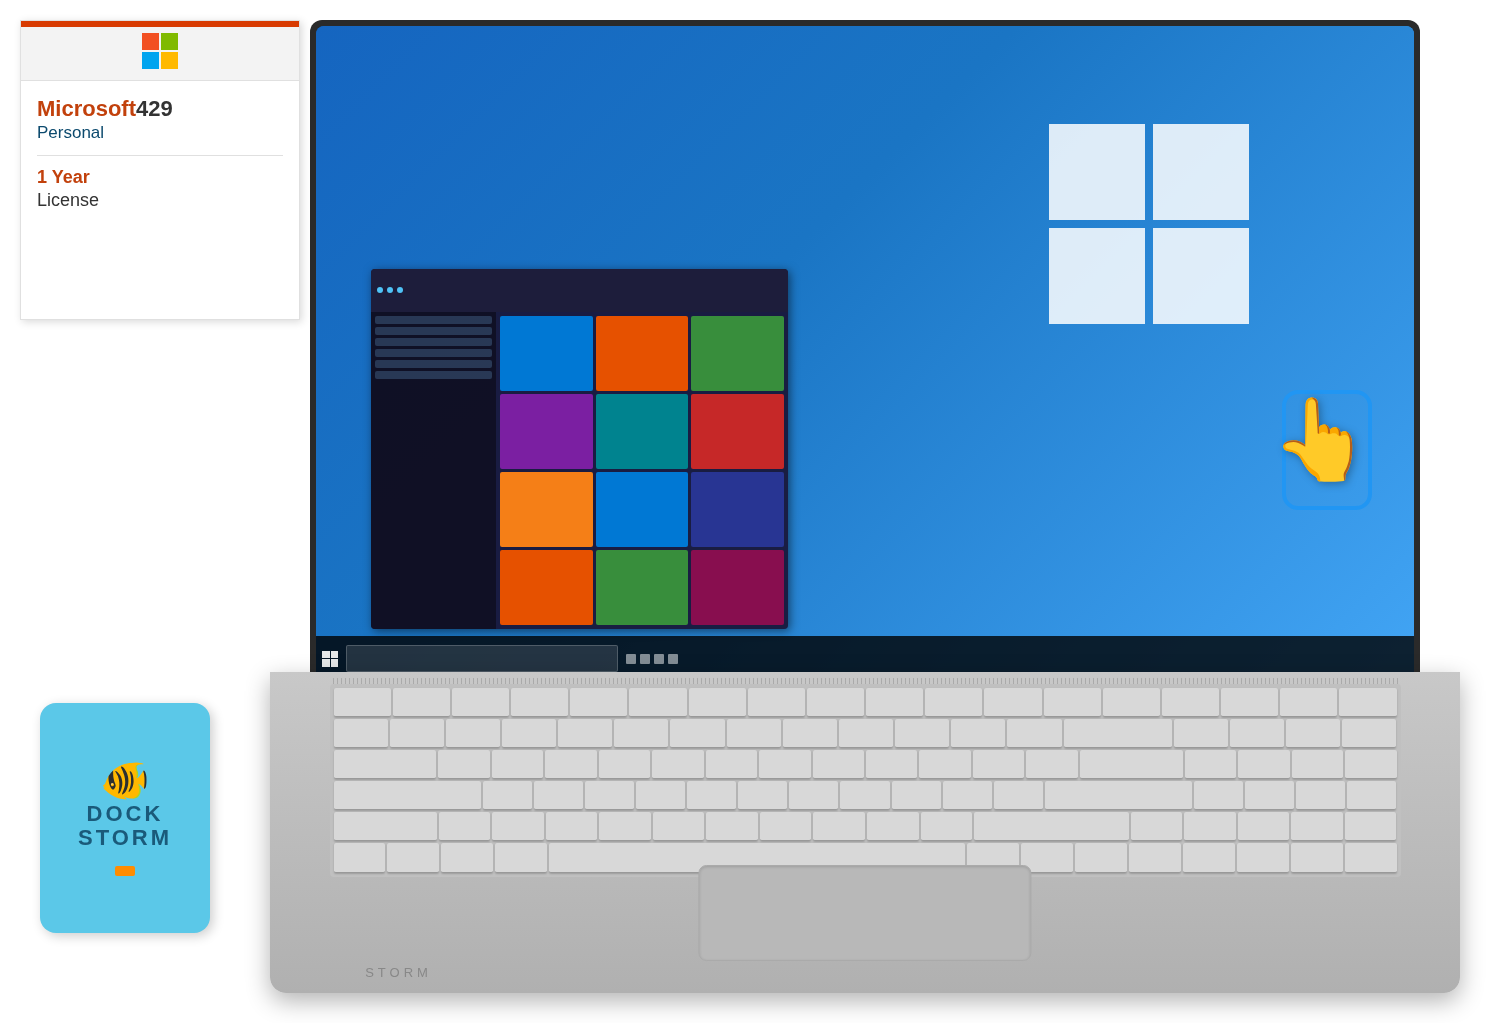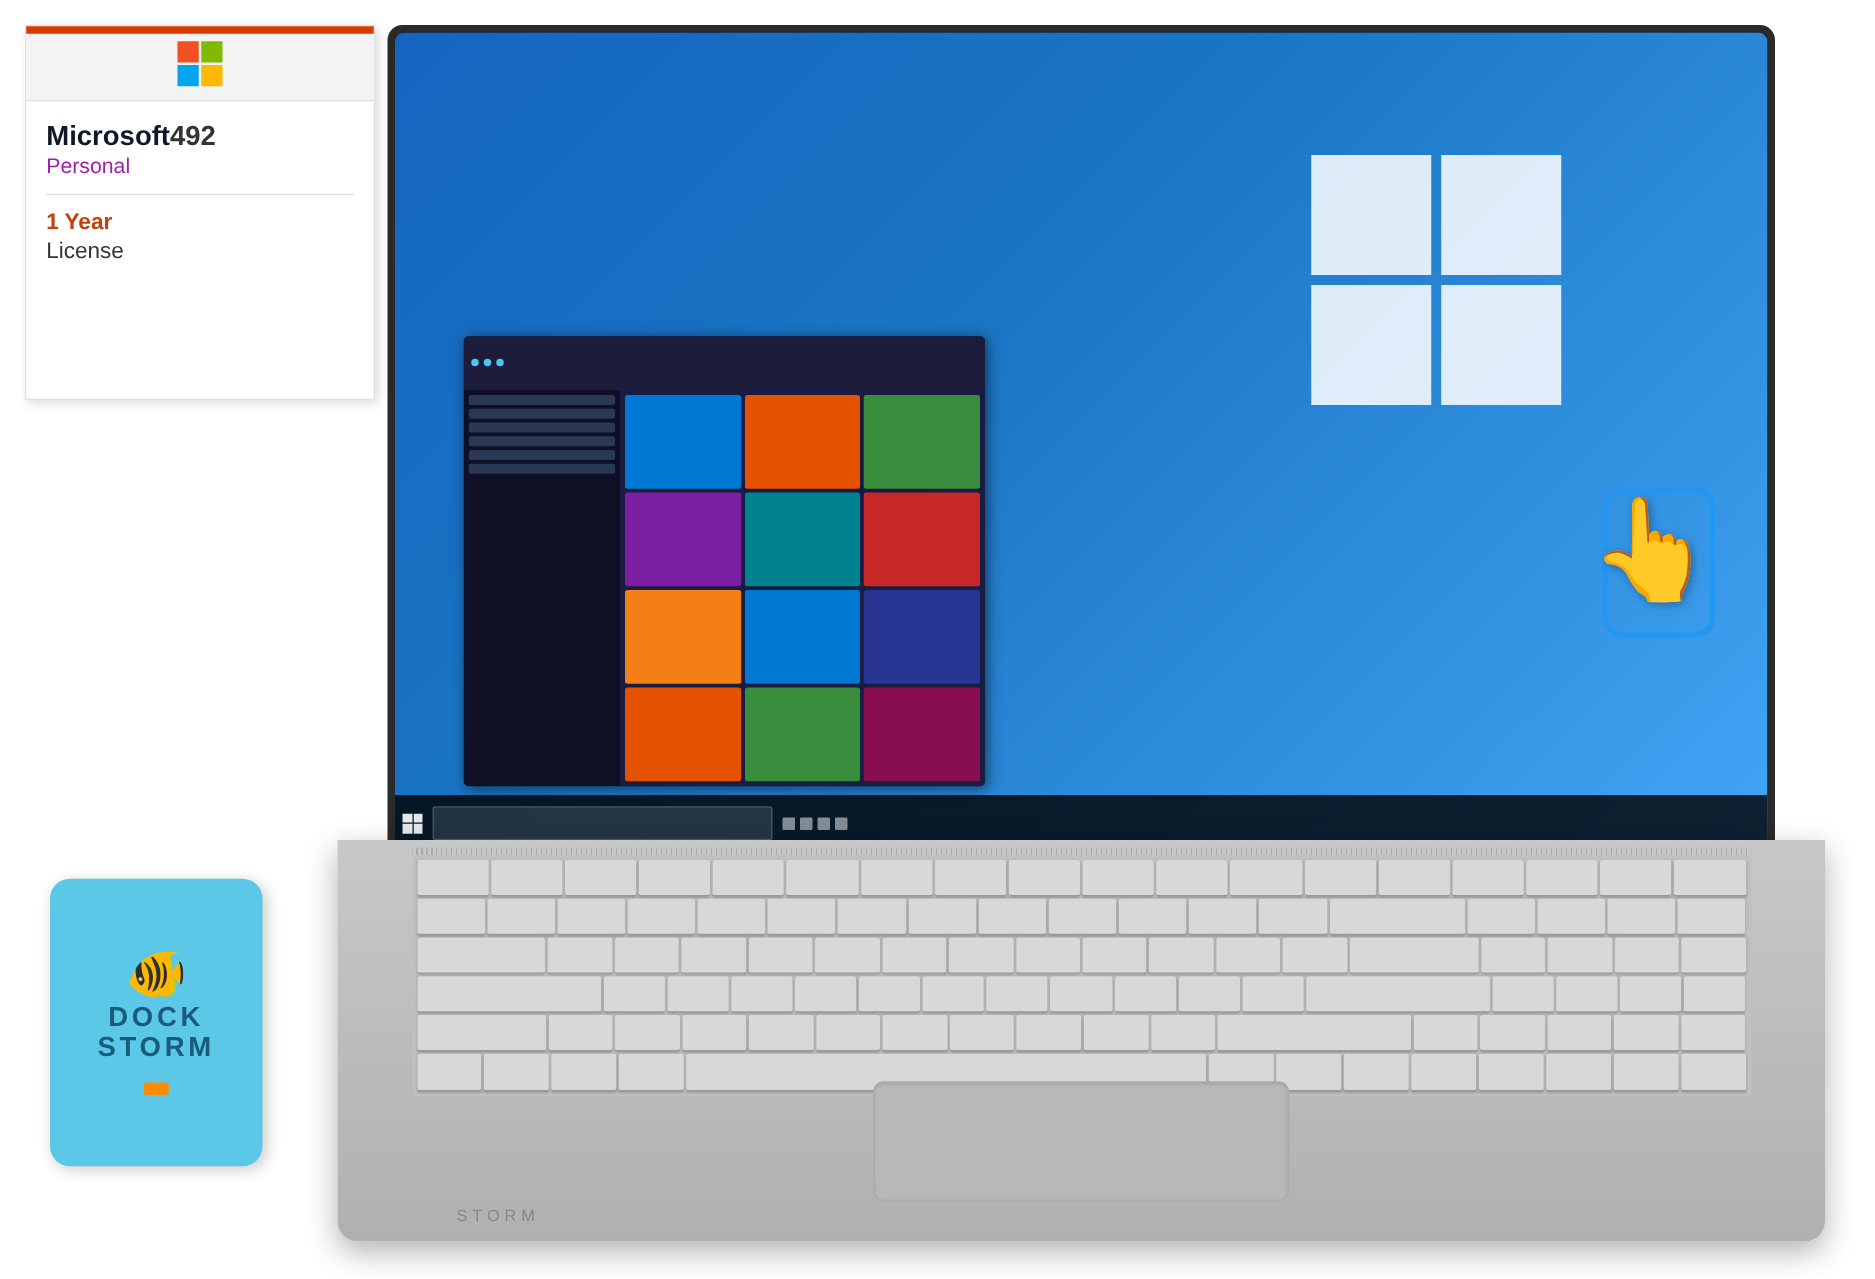--- a/index.html
+++ b/index.html
@@ -66,25 +66,25 @@
       padding: 16px 16px 12px 16px;
       flex: 1;
     }
     .ms365-title {
       font-size: 22px;
       font-weight: bold;
       color: #333;
       line-height: 1.1;
     }
     .ms365-title span.m365 {
-      color: #0f172a;
+      color: #c2410c;
     }
     .ms365-personal {
       font-size: 17px;
-      color: #a21caf;
+      color: #0c4a6e;
       margin-top: 2px;
       font-weight: normal;
     }
     .ms365-divider {
       height: 1px;
       background: #e0e0e0;
       margin: 12px 0 10px 0;
     }
     .ms365-year {
       font-size: 18px;
@@ -441,21 +441,21 @@
       <div class="ms365-orange-bar"></div>
       <div class="win-grid">
         <div class="win-grid-cell"></div>
         <div class="win-grid-cell"></div>
         <div class="win-grid-cell"></div>
         <div class="win-grid-cell"></div>
       </div>
     </div>
     <div class="ms365-box-body">
       <div class="ms365-title">
-        <span class="m365">Microsoft</span><span>492</span>
+        <span class="m365">Microsoft</span><span>429</span>
       </div>
       <div class="ms365-personal">Personal</div>
       <div class="ms365-divider"></div>
       <div class="ms365-year">1 Year</div>
       <div class="ms365-license">License</div>
     </div>
   </div>
 
   <div class="dockstorm-card">
     <div class="dockstorm-logo">

